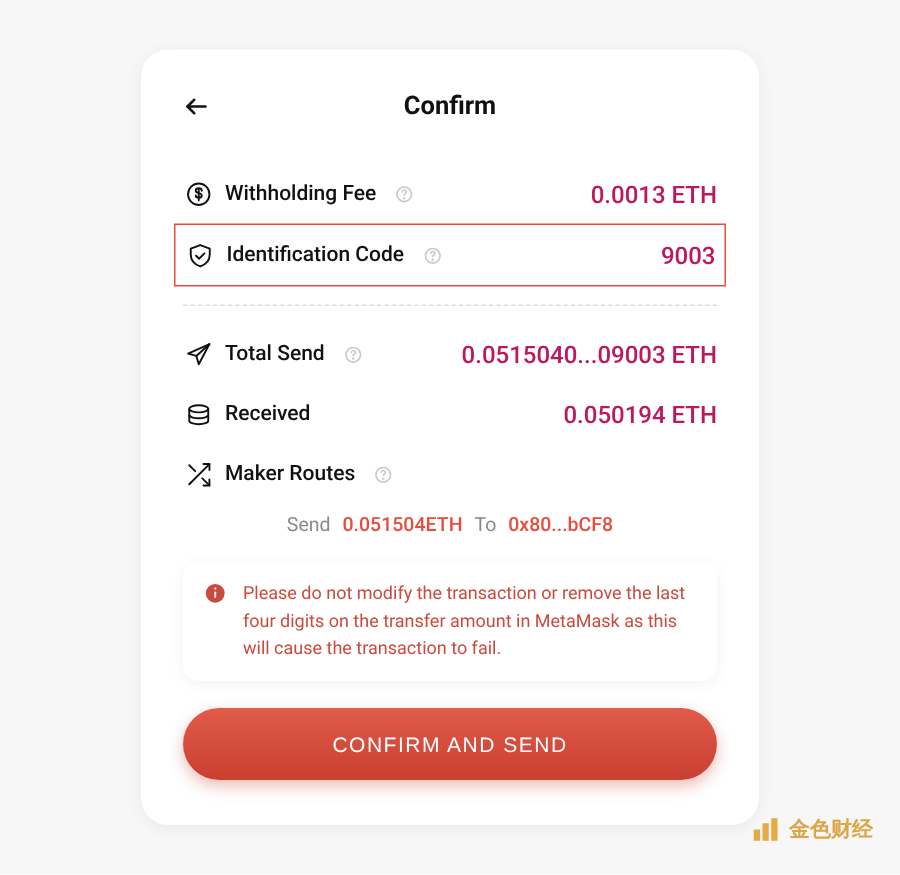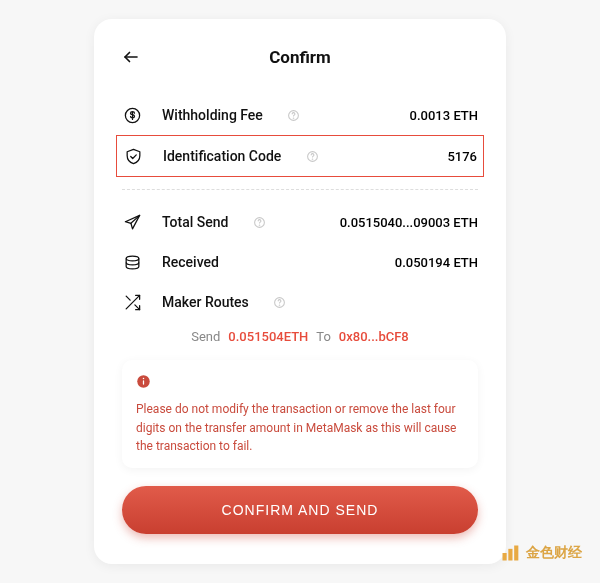--- a/index.html
+++ b/index.html
@@ -47,21 +47,21 @@
     }
     .row {
       display: flex;
       align-items: center;
       justify-content: space-between;
       padding: 10px 0;
     }
     .row-left {
       display: flex;
       align-items: center;
-      gap: 20px;
+      gap: 8px;
     }
     .row-icon {
       width: 20px;
       height: 20px;
       display: flex;
       align-items: center;
       justify-content: center;
       flex-shrink: 0;
     }
     .row-label {
@@ -71,22 +71,22 @@
     }
     .help-icon {
       width: 14px;
       height: 14px;
       display: flex;
       align-items: center;
       justify-content: center;
       margin-left: 4px;
     }
     .row-value {
-      font-size: 13px;
-      color: #000000;
+      font-size: 16px;
+      color: #be185d;
       font-weight: 500;
     }
     .highlighted-row {
       border: 1px solid #e74c3c;
       margin: 0 -6px;
       padding: 10px 6px;
       text-align: center;
     }
     .dashed-sep {
       border: none;
@@ -110,21 +110,20 @@
       font-weight: 500;
     }
     .warning-box {
       display: flex;
       gap: 10px;
       background: #fff;
       border-radius: 10px;
       padding: 12px 14px;
       margin-bottom: 18px;
       box-shadow: 0 2px 10px rgba(0,0,0,0.05);
-      flex-direction: column;
     }
     .warning-icon {
       width: 16px;
       height: 16px;
       flex-shrink: 0;
       margin-top: 2px;
     }
     .warning-text {
       font-size: 12px;
       line-height: 1.55;
@@ -203,21 +202,21 @@
       </span>
       <span class="row-label">Identification Code</span>
       <span class="help-icon">
         <svg width="13" height="13" viewBox="0 0 24 24" fill="none" stroke="#c9c9c9" stroke-width="2">
           <circle cx="12" cy="12" r="9"></circle>
           <path d="M9.5 9a2.5 2.5 0 015 .5c0 1.5-2.5 2-2.5 3.5" stroke-linecap="round"></path>
           <circle cx="12" cy="17" r="0.5" fill="#c9c9c9"></circle>
         </svg>
       </span>
     </div>
-    <span class="row-value">5176</span>
+    <span class="row-value">9003</span>
   </div>
 
   <hr class="dashed-sep">
 
   <div class="row">
     <div class="row-left">
       <span class="row-icon">
         <svg width="19" height="19" viewBox="0 0 24 24" fill="none" stroke="#111" stroke-width="1.6" stroke-linejoin="round" stroke-linecap="round">
           <path d="M21 3L3 11l7 2 2 7 9-17z"></path>
           <path d="M10 13l11-10"></path>

